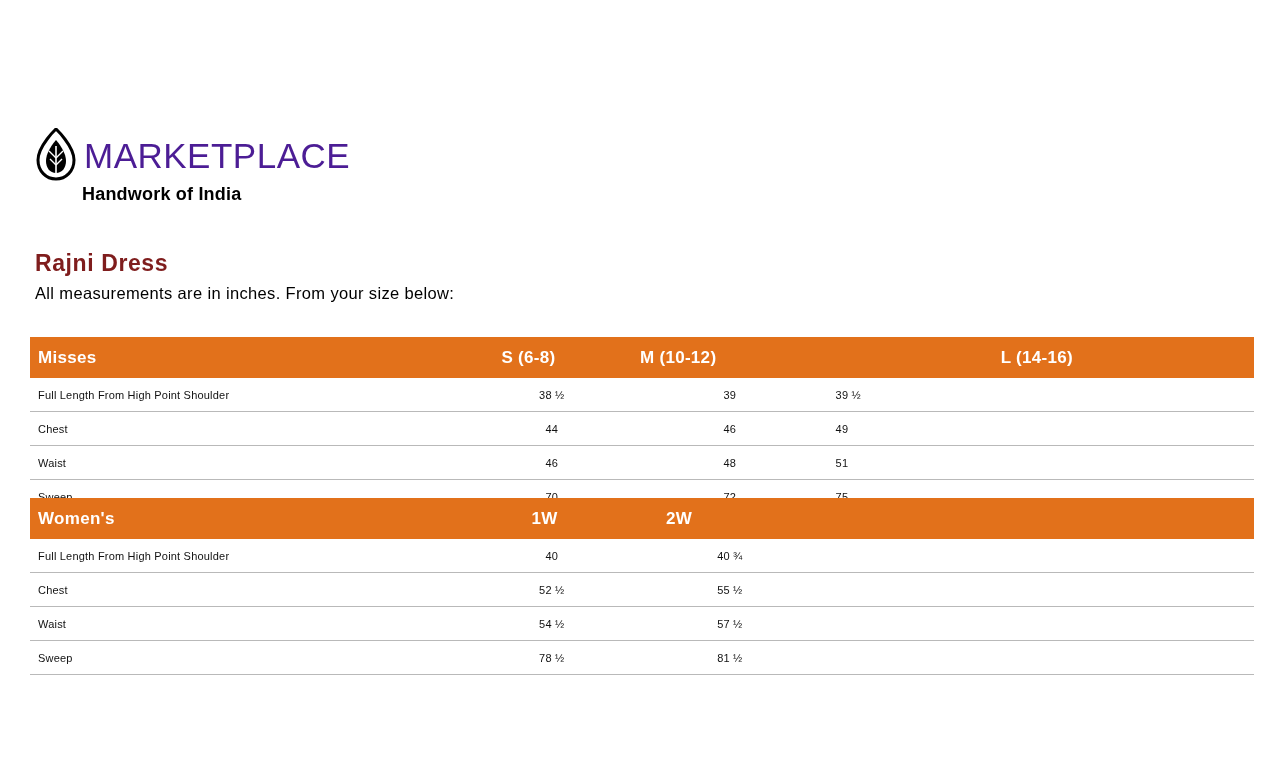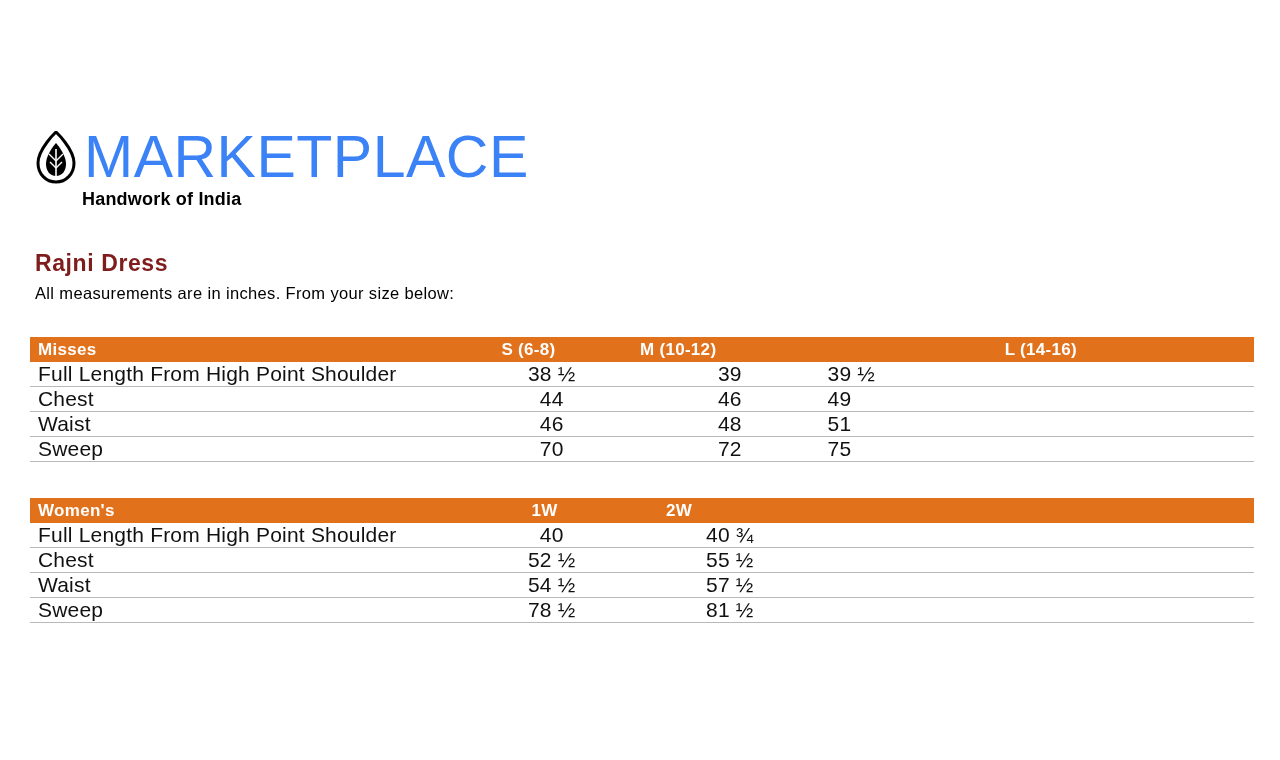--- a/index.html
+++ b/index.html
@@ -36,24 +36,24 @@
     align-items: center;
   }
   .logo-mark {
     width: 44px;
     height: 54px;
     margin-right: 6px;
     flex: none;
   }
   .logo-word {
     font-family: "Liberation Sans", sans-serif;
-    font-size: 59px;
+    font-size: 35px;
     letter-spacing: 0.5px;
     line-height: 1;
-    color: #3b82f6;
+    color: #4c1d95;
     font-weight: 400;
   }
   .logo-sub {
     margin-left: 48px;
     margin-top: 2px;
     font-size: 18px;
     font-weight: bold;
     letter-spacing: 0.2px;
     color: #000;
   }
@@ -77,39 +77,39 @@
     letter-spacing: 0.35px;
   }
 
   
   .size-table {
     position: absolute;
     border-collapse: collapse;
     table-layout: fixed;
   }
   .size-table td, .size-table th {
-    padding: 0;
+    padding: 8px;
     text-align: left;
     vertical-align: middle;
   }
   .hdr-row th {
     background: #e2711b;
     color: #ffffff;
     font-size: 17px;
     font-weight: bold;
     height: 25px;
     letter-spacing: 0.3px;
   }
   .hdr-row th.c-label { padding-left: 8px; }
   .hdr-row th.c-v1 { text-align: left; }
   .hdr-row th.c-v2 { text-align: left; }
   .hdr-row th.c-v3 { text-align: center; }
 
   .data-row td {
-    font-size: 21px;
+    font-size: 11px;
     color: #111;
     border-bottom: 1px solid #b9b9b9;
     height: 17px;
     letter-spacing: 0.2px;
   }
   .data-row td.c-label { padding-left: 8px; }
   .data-row td.num { text-align: center; }
 
   
   #table-misses .col-label { width: 440px; }

